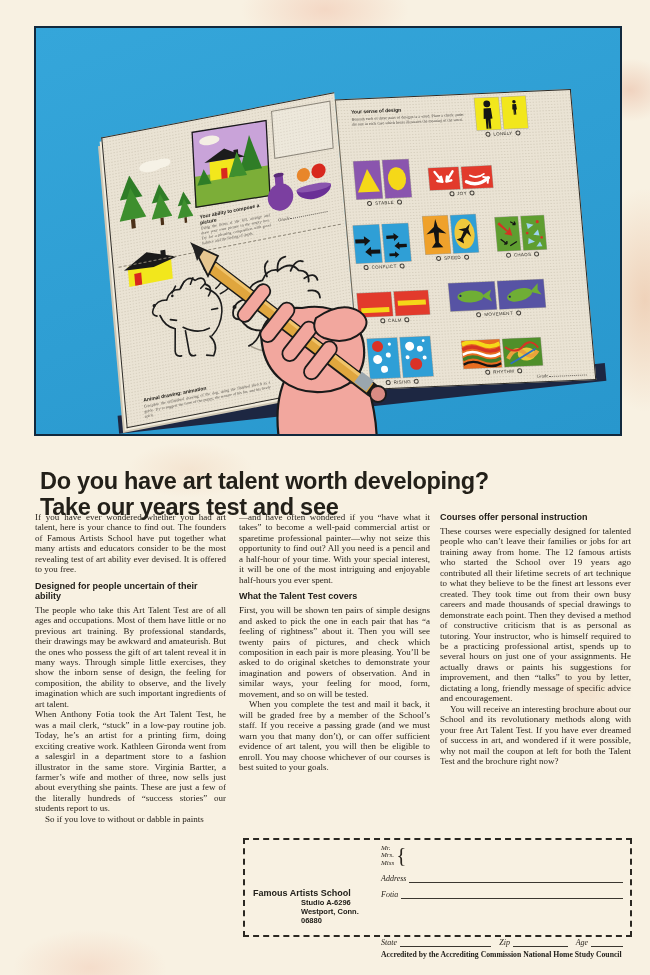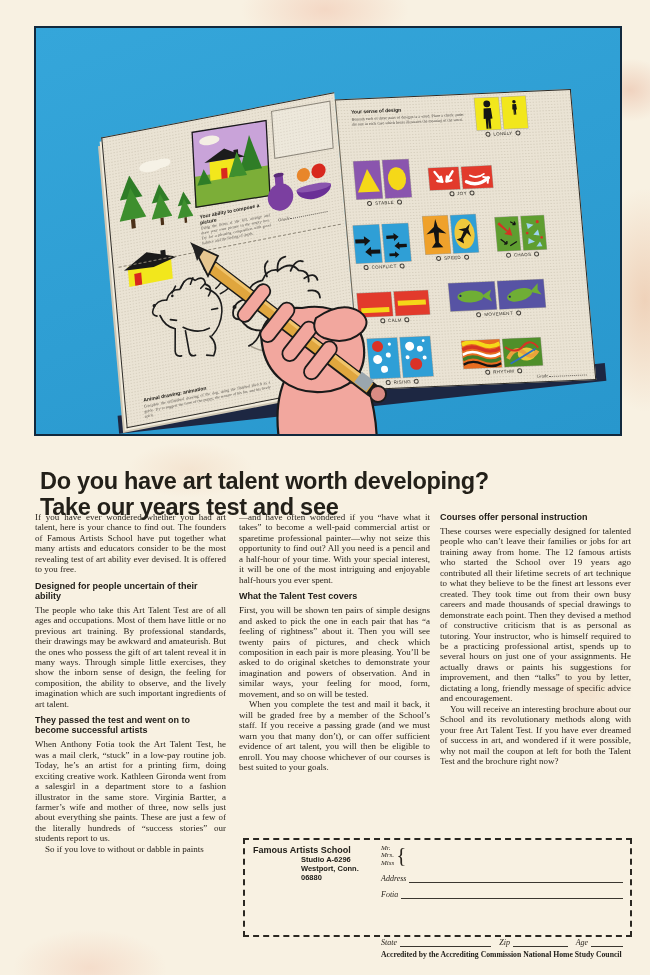--- a/index.html
+++ b/index.html
@@ -47,21 +47,21 @@
   .col{position:absolute;top:512px;width:191px;font:9px/10.45px "Liberation Serif",serif;
     color:#28231c;text-align:justify;}
   .col1{left:35px;} .col2{left:239px;} .col3{left:440px;}
   .bp{margin:0;} .ind{text-indent:10px;}
   .bh{font:bold 9px/10px "Liberation Sans",sans-serif;color:#1f1c17;margin:6px 0 4px;text-align:left;}
   .bh.first{margin-top:0;}
   
   .coupon{position:absolute;left:243px;top:838px;width:389px;height:99px;box-sizing:border-box;
     border:2px dashed #2b2822;background:#f8f1e2;padding:5px 7px 4px 8px;display:flex;z-index:5;}
   .c-left{width:118px;flex:none;}
-  .c-name{font:bold 9px/10px "Liberation Sans",sans-serif;color:#22201b;}
+  .c-name{font:bold 9px/10px "Liberation Sans",sans-serif;color:#22201b;margin-top:43px;}
   .c-sub{font:bold 7.5px/9px "Liberation Sans",sans-serif;color:#22201b;padding-left:48px;}
   .c-req{margin-top:3px;font:7.6px/8.7px "Liberation Serif",serif;color:#2b261f;text-align:justify;}
   .c-right{flex:1;padding-left:10px;display:flex;flex-direction:column;}
   .titles{font:italic 7px/7.3px "Liberation Serif",serif;color:#2b261f;}
   .brace{font:400 21px/21px "Liberation Serif",serif;color:#2b261f;margin:0 2px;}
   .namerow{display:flex;align-items:center;}
   .nr-fields{flex:1;}
   .fline{border-bottom:1px solid #3a362f;height:8px;}
   .notech{font:italic bold 7.5px/9px "Liberation Serif",serif;color:#2b261f;margin-top:1px;}
   .frow{display:flex;align-items:flex-end;margin-top:7px;font:italic 8px/9px "Liberation Serif",serif;color:#2b261f;}
@@ -457,21 +457,20 @@
 
   <h1 class="headline">
     <span>Do you have art talent worth developing?</span><br>
     <span>Take our years test and see</span>
   </h1>
 
   <div class="col col1">
     <p class="bp">If you have ever wondered whether you had art talent, here is your chance to find out. The founders of Famous Artists School have put together what many artists and educators consider to be the most revealing test of art ability ever devised. It is offered to you free.</p>
     <p class="bh">Designed for people uncertain of their ability</p>
     <p class="bp">The people who take this Art Talent Test are of all ages and occupations. Most of them have little or no previous art training. By professional standards, their drawings may be awkward and amateurish. But the ones who possess the gift of art talent reveal it in many ways. Through simple little exercises, they show the inborn sense of design, the feeling for composition, the ability to observe, and the lively imagination which are such important ingredients of art talent.</p>
-    <p class="bh">They passed the test and went on to become successful artists</p>
     <p class="bp">When Anthony Fotia took the Art Talent Test, he was a mail clerk, “stuck” in a low-pay routine job. Today, he’s an artist for a printing firm, doing exciting creative work. Kathleen Gironda went from a salesgirl in a department store to a fashion illustrator in the same store. Virginia Bartter, a farmer’s wife and mother of three, now sells just about everything she paints. These are just a few of the literally hundreds of “success stories” our students report to us.</p>
     <p class="bp ind">So if you love to without or dabble in paints</p>
   </div>
 
   <div class="col col2">
     <p class="bp">—and have often wondered if you “have what it takes” to become a well-paid commercial artist or sparetime professional painter—why not seize this opportunity to find out? All you need is a pencil and a half-hour of your time. With your special interest, it will be one of the most intriguing and enjoyable half-hours you ever spent.</p>
     <p class="bh">What the Talent Test covers</p>
     <p class="bp">First, you will be shown ten pairs of simple designs and asked to pick the one in each pair that has “a feeling of rightness” about it. Then you will see twenty pairs of pictures, and check which composition in each pair is more pleasing. You’ll be asked to do original sketches to demonstrate your imagination and powers of observation. And in similar ways, your feeling for mood, form, movement, and so on will be tested.</p>
     <p class="bp ind">When you complete the test and mail it back, it will be graded free by a member of the School’s staff. If you receive a passing grade (and we must warn you that many don’t), or can offer sufficient evidence of art talent, you will then be eligible to enroll. You may choose whichever of our courses is best suited to your goals.</p>
   </div>

